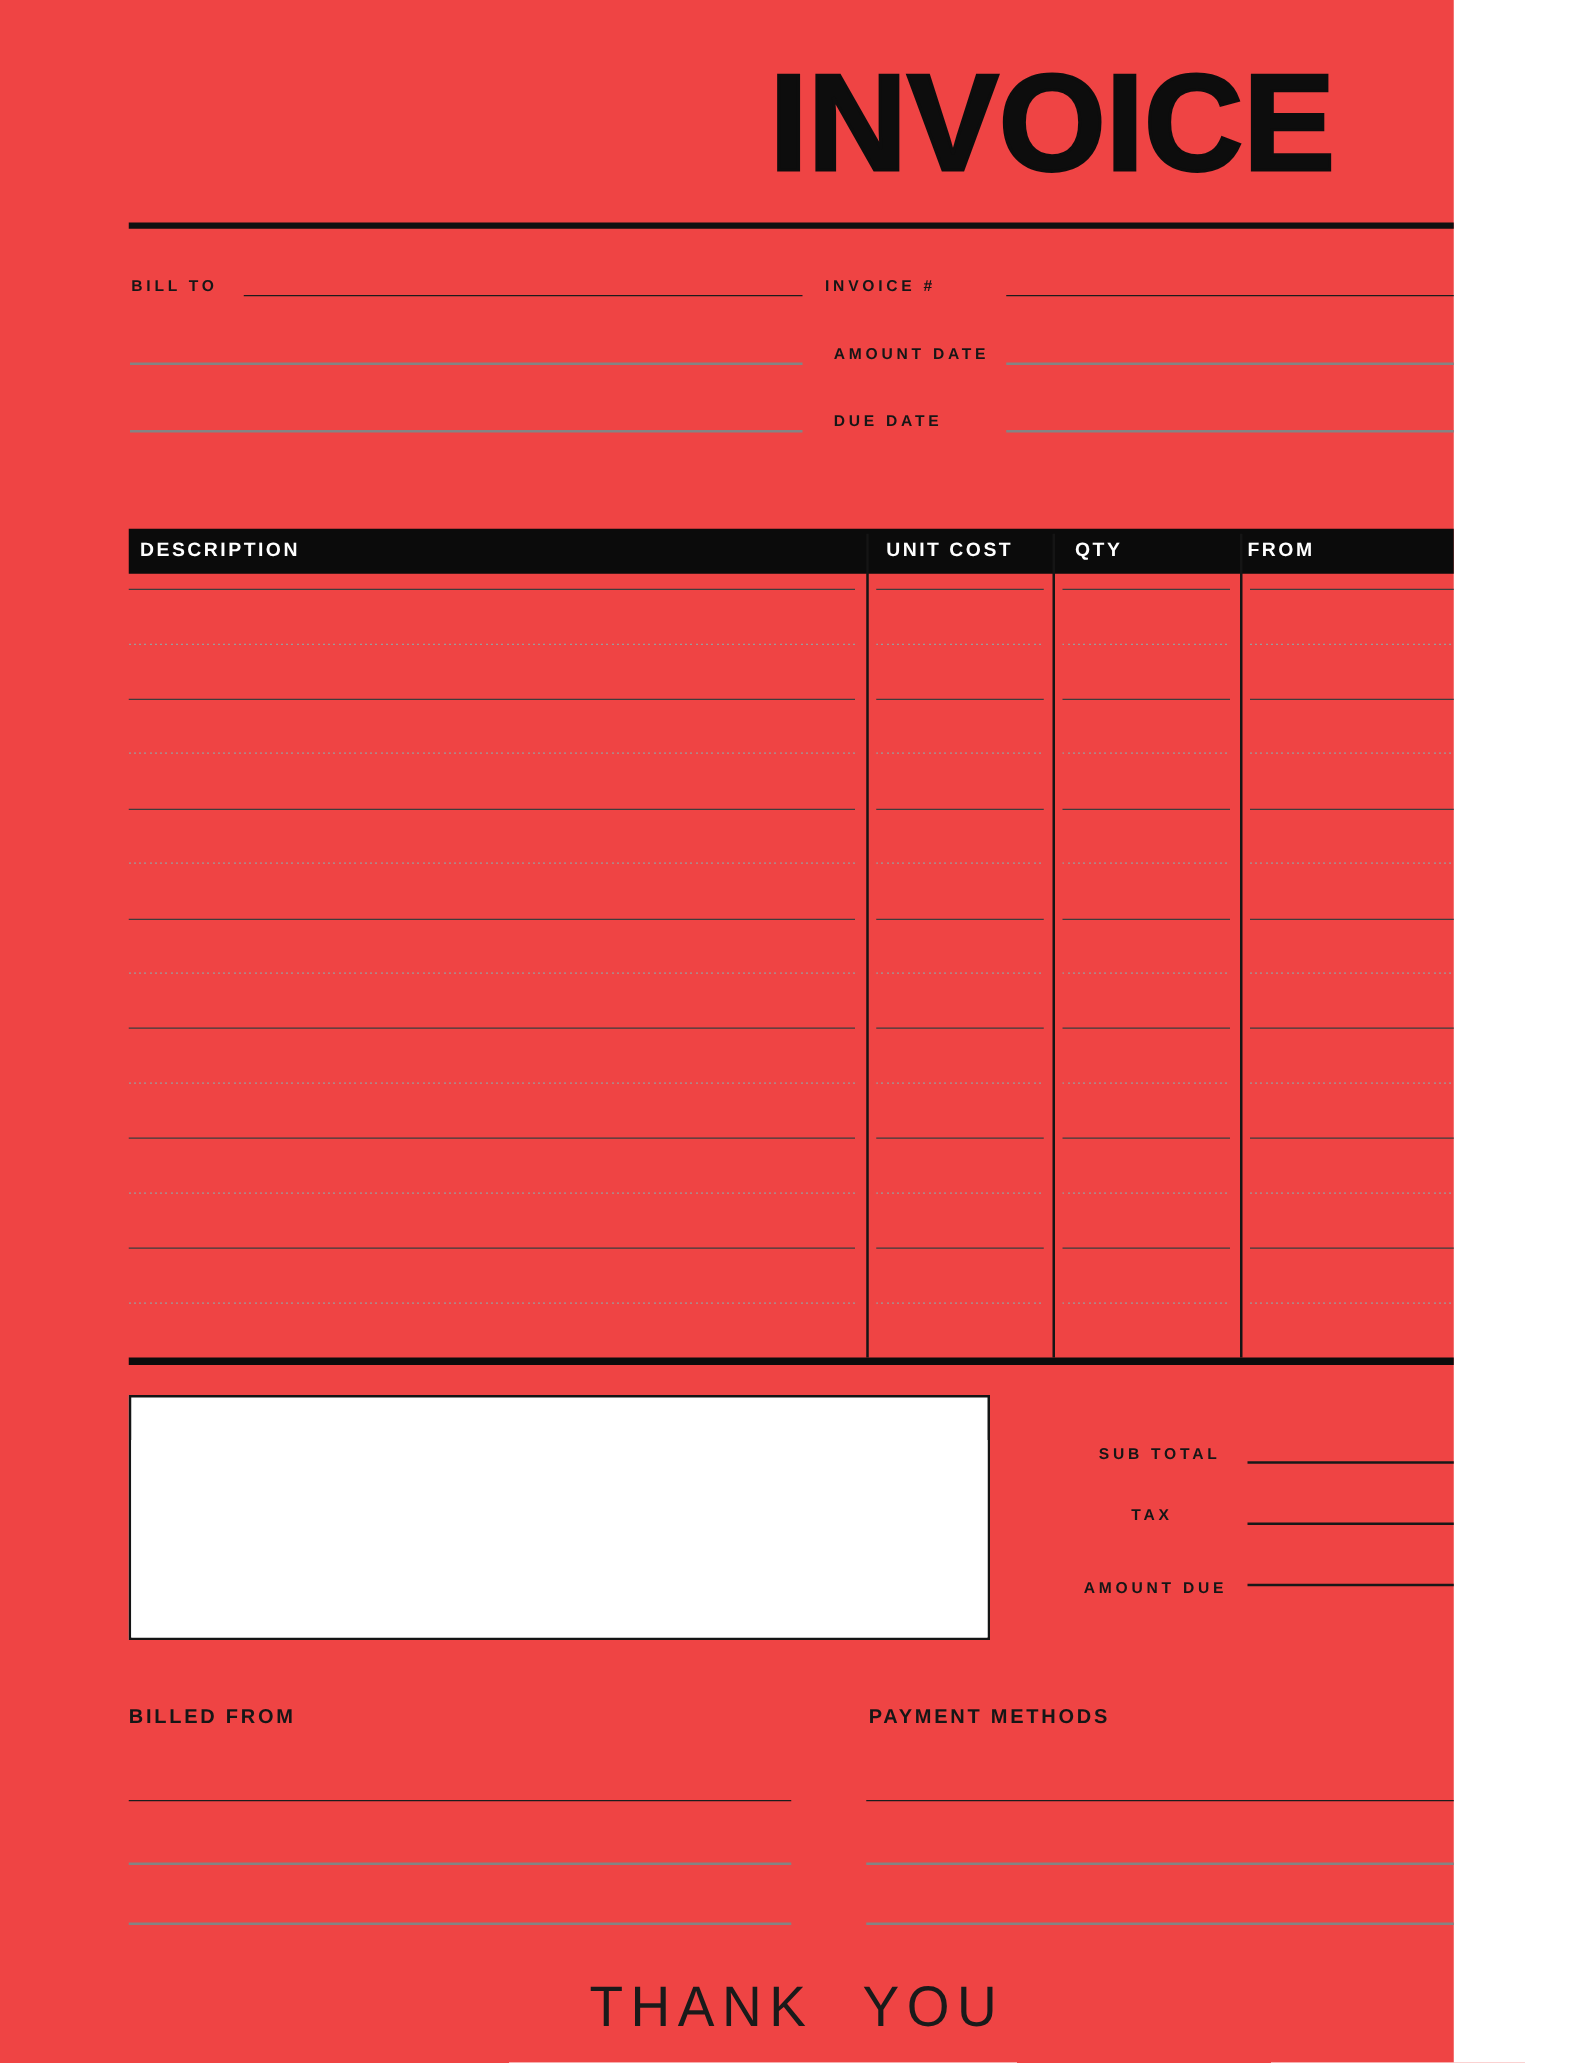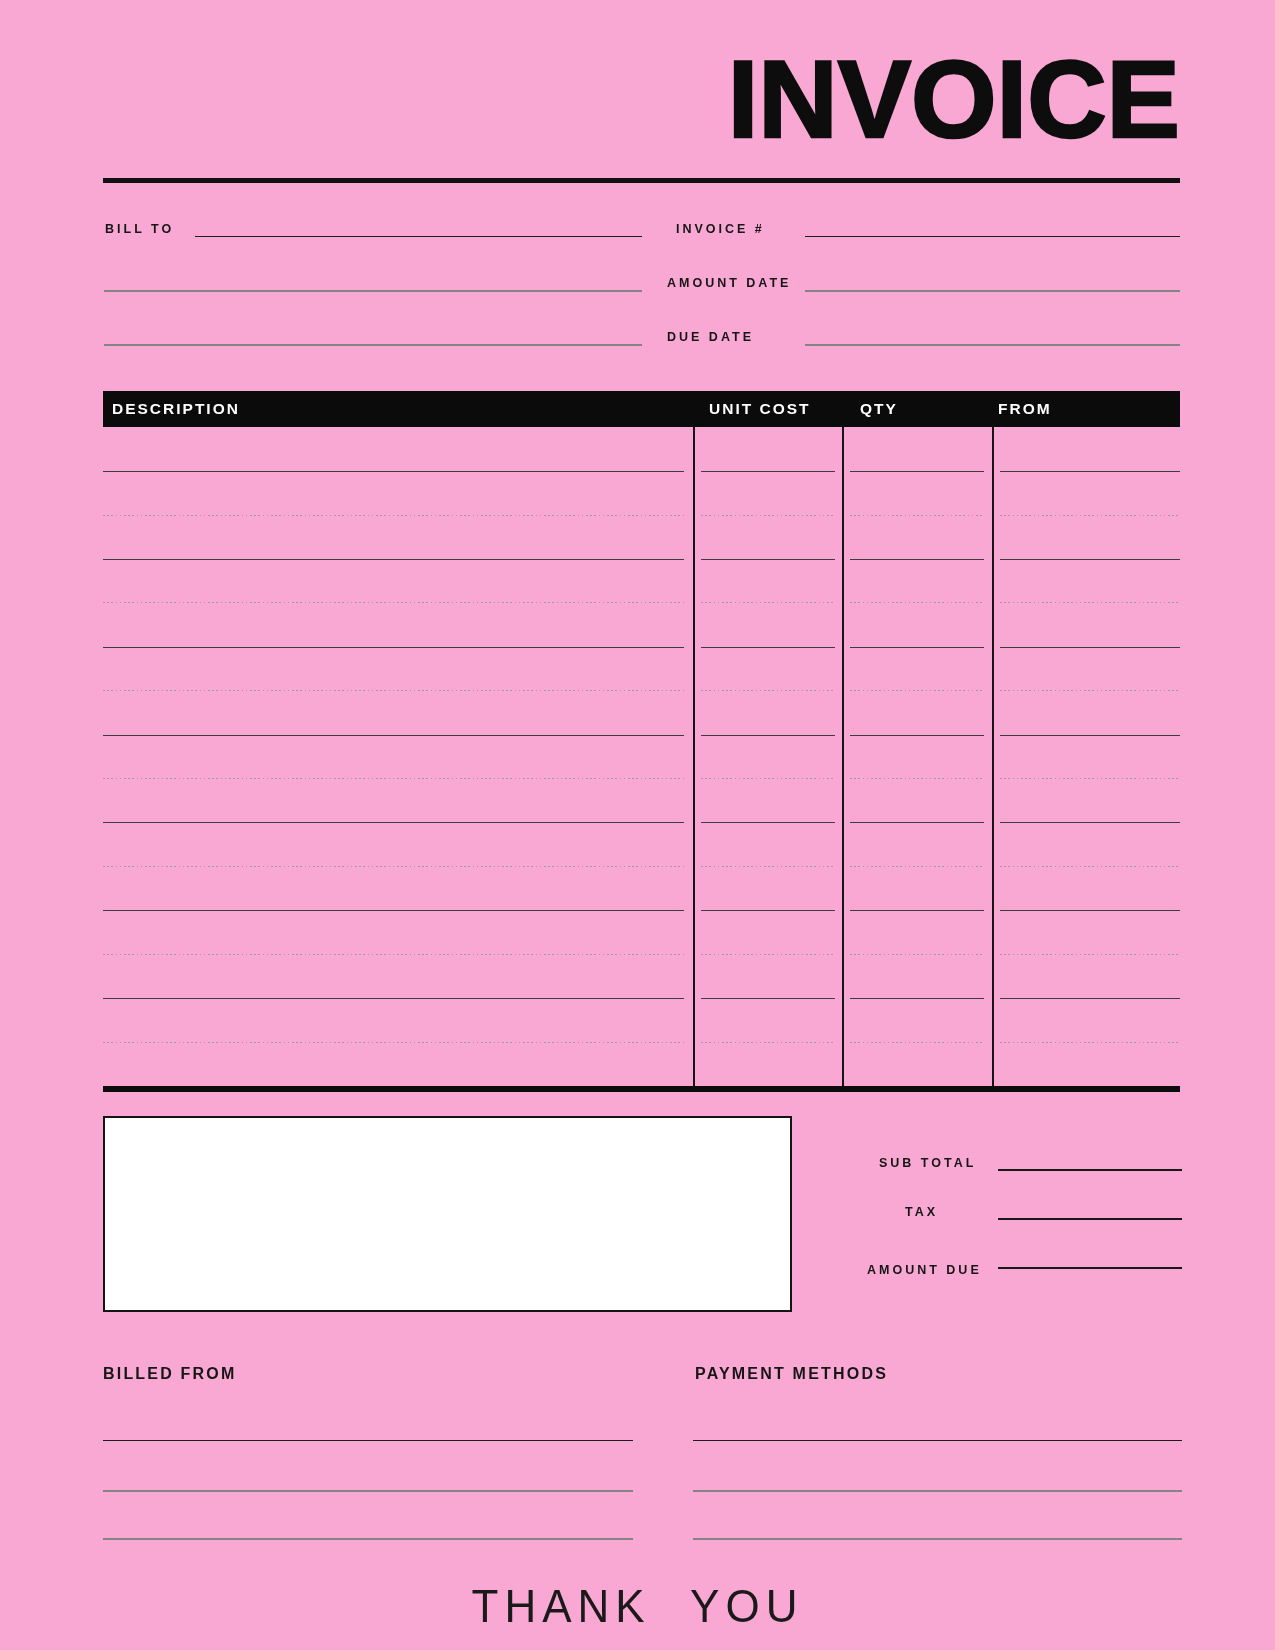--- a/index.html
+++ b/index.html
@@ -5,22 +5,22 @@
   :root{
     --ink:#111111;
     --line-dark:#3d3d3d;
     --line-gray:#848484;
     --dotted:#9b9b9b;
   }
   *{margin:0;padding:0;box-sizing:border-box;}
   html,body{background:#ffffff;}
   .page{
     position:relative;
-    width:1275px;height:1650px;
-    background:#f9a8d4;
+    width:1163px;height:1650px;
+    background:#ef4444;
     font-family:"Liberation Sans", sans-serif;
     color:var(--ink);
     overflow:hidden;
   }
   
   .invoice-title{
     position:absolute;top:44px;right:95px;
     font-size:110px;line-height:110px;font-weight:bold;
     letter-spacing:0px;color:#0d0d0d;
     -webkit-text-stroke:2.5px #0d0d0d;
@@ -39,21 +39,21 @@
     position:absolute;
     font-size:16px;line-height:17px;font-weight:bold;
     letter-spacing:2.2px;color:#161616;white-space:nowrap;
   }
   
   .fline{position:absolute;height:0;border-bottom:1.6px solid #1c1c1c;}
   .fline.gray{border-bottom:2px solid var(--line-gray);}
   
   .items-table{position:absolute;left:103px;top:391px;width:1077px;height:695px;}
   .thead{
-    position:relative;width:1077px;height:36px;background:#0b0b0b;
+    position:relative;width:1077px;height:36px;background:#0b0b0b;margin-top:32px;
   }
   .thead .th{
     position:absolute;top:10px;
     color:#ffffff;font-size:15.5px;line-height:16px;font-weight:bold;letter-spacing:2px;
     white-space:nowrap;
   }
   .th.c-desc{left:9px;}
   .th.c-unit{left:606px;}
   .th.c-qty{left:757px;text-align:center;}
   .th.c-total{left:895px;}
@@ -106,21 +106,21 @@
 <div class="page">
 
   <div class="invoice-title">INVOICE</div>
   <div class="rule-top"></div>
 
   <div class="lbl" style="left:105px;top:222px;">BILL TO</div>
   <div class="fline" style="left:195px;top:236px;width:447px;"></div>
   <div class="fline gray" style="left:104px;top:290px;width:538px;"></div>
   <div class="fline gray" style="left:104px;top:344px;width:538px;"></div>
 
-  <div class="lbl" style="left:659px;top:222px;padding-left:17px;">INVOICE #</div>
+  <div class="lbl" style="left:643px;top:222px;padding-left:17px;">INVOICE #</div>
   <div class="fline" style="left:805px;top:236px;width:375px;"></div>
   <div class="lbl" style="left:667px;top:276px;">AMOUNT DATE</div>
   <div class="fline gray" style="left:805px;top:290px;width:375px;"></div>
   <div class="lbl" style="left:667px;top:330px;">DUE DATE</div>
   <div class="fline gray" style="left:805px;top:344px;width:375px;"></div>
 
   <div class="items-table">
     <div class="thead">
       <span class="th c-desc">DESCRIPTION</span>
       <span class="th c-unit">UNIT COST</span>

